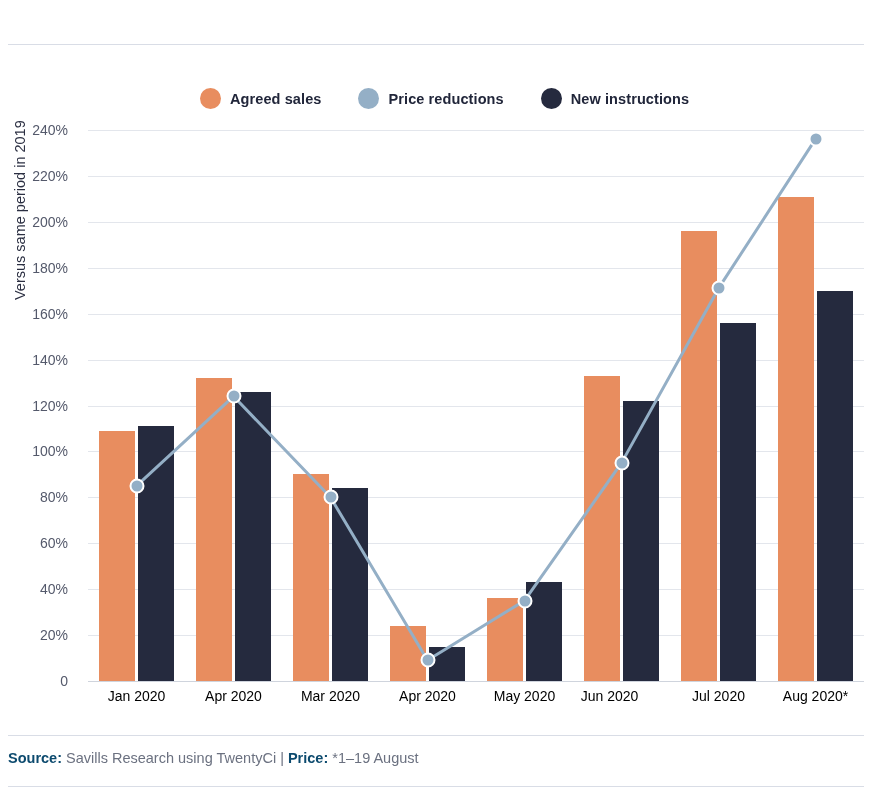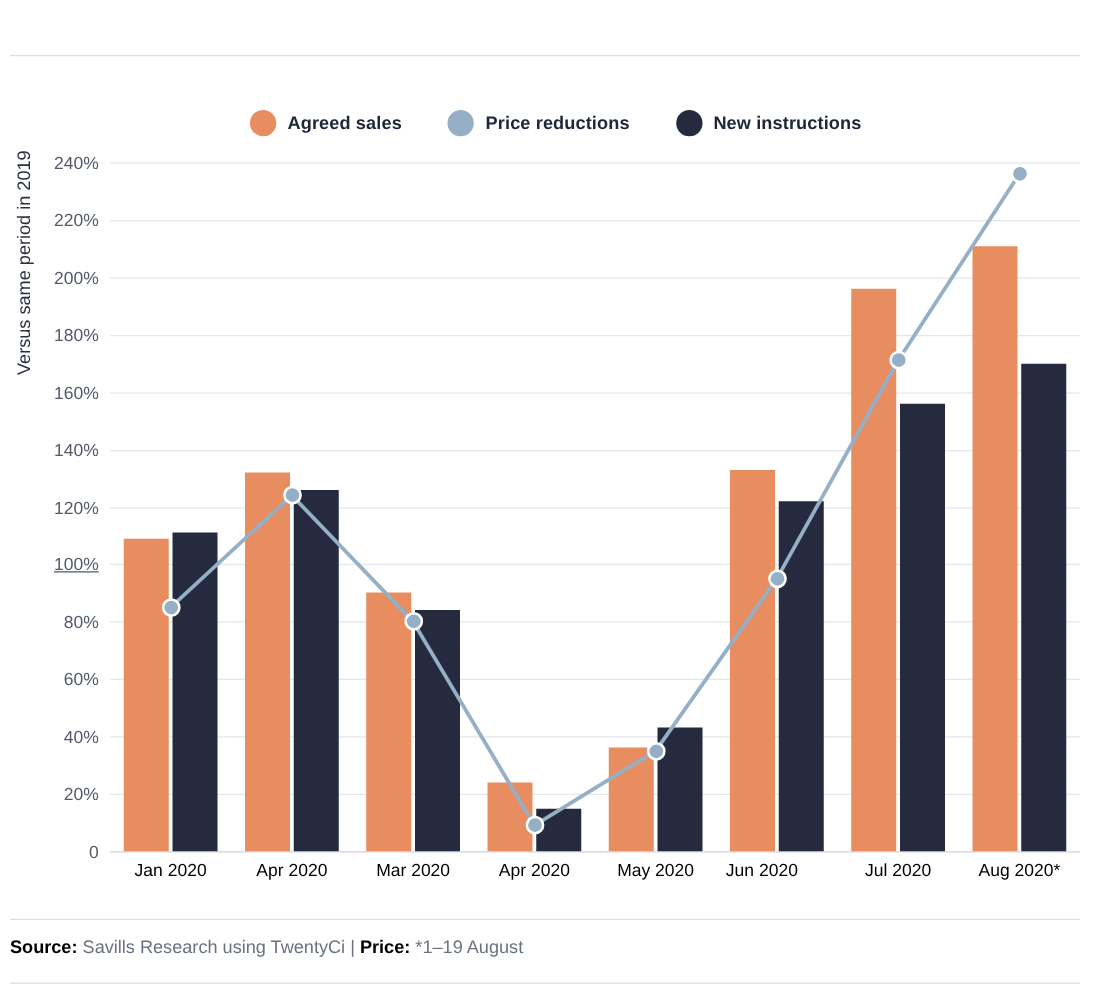--- a/index.html
+++ b/index.html
@@ -43,21 +43,21 @@
     left: 88px; top: 130px;
     width: 776px; height: 551px;
   }
   .gridline {
     position: absolute; left: 0; width: 100%; height: 1px;
     background: #e3e6ec;
   }
   .gridline.axis0 { background: #cfd4dd; }
 
   .ytick {
-    position: absolute; right: 100%; margin-right: 9px;
+    position: absolute; right: 100%; margin-right: 20px;
     font-size: 14px; color: #54596b; white-space: nowrap;
     transform: translateY(-50%);
   }
   .ylabel {
     position: absolute;
     left: 12px; top: 300px;
     transform: rotate(-90deg); transform-origin: left top;
     font-size: 14.5px; color: #2b2f42; white-space: nowrap;
   }
 
@@ -82,21 +82,21 @@
 
   
   .footer-rule-top {
     position: absolute; left: 8px; top: 735px; width: 856px; height: 1px;
     background: #d9dde6;
   }
   .footer {
     position: absolute; left: 8px; top: 750px;
     font-size: 14.5px; color: #6b7180; white-space: nowrap;
   }
-  .footer b { color: #000000; font-weight: bold; }
+  .footer b { color: #0c4a6e; font-weight: bold; }
   .footer .sep { color: #6b7180; }
   .footer-rule-bottom {
     position: absolute; left: 8px; top: 786px; width: 856px; height: 1px;
     background: #d9dde6;
   }
 </style>
 </head>
 <body>
 
 <div id="root">
@@ -124,21 +124,21 @@
         <div class="ytick" style="top: 551px;">0</div>
         <div class="gridline" style="top: 505.083px;"></div>
         <div class="ytick" style="top: 505.083px;">20%</div>
         <div class="gridline" style="top: 459.167px;"></div>
         <div class="ytick" style="top: 459.167px;">40%</div>
         <div class="gridline" style="top: 413.25px;"></div>
         <div class="ytick" style="top: 413.25px;">60%</div>
         <div class="gridline" style="top: 367.333px;"></div>
         <div class="ytick" style="top: 367.333px;">80%</div>
         <div class="gridline" style="top: 321.417px;"></div>
-        <div class="ytick" style="top: 321.417px; text-decoration: underline;">100%</div>
+        <div class="ytick" style="top: 321.417px;">100%</div>
         <div class="gridline" style="top: 275.5px;"></div>
         <div class="ytick" style="top: 275.5px;">120%</div>
         <div class="gridline" style="top: 229.583px;"></div>
         <div class="ytick" style="top: 229.583px;">140%</div>
         <div class="gridline" style="top: 183.667px;"></div>
         <div class="ytick" style="top: 183.667px;">160%</div>
         <div class="gridline" style="top: 137.75px;"></div>
         <div class="ytick" style="top: 137.75px;">180%</div>
         <div class="gridline" style="top: 91.8333px;"></div>
         <div class="ytick" style="top: 91.8333px;">200%</div>

